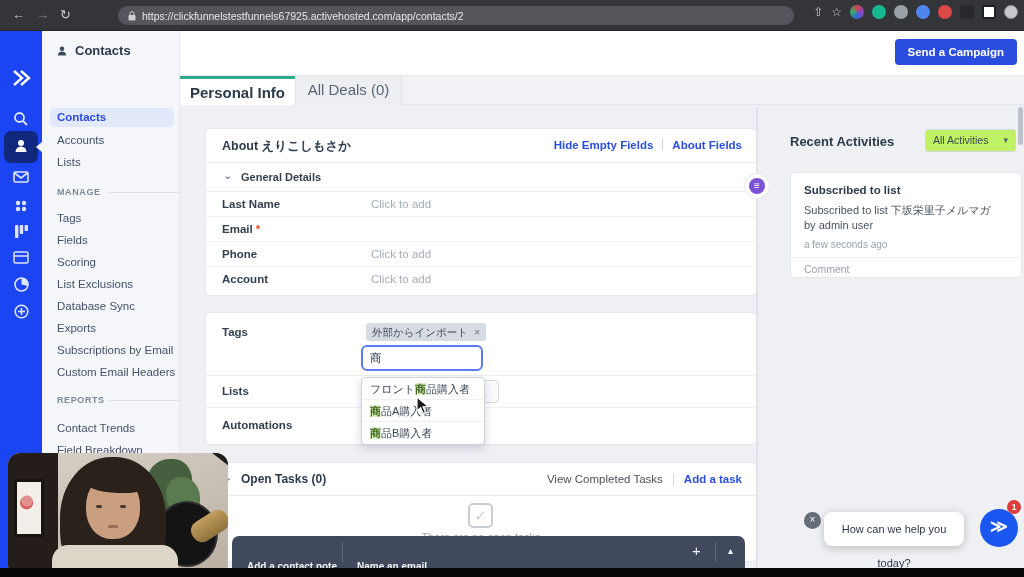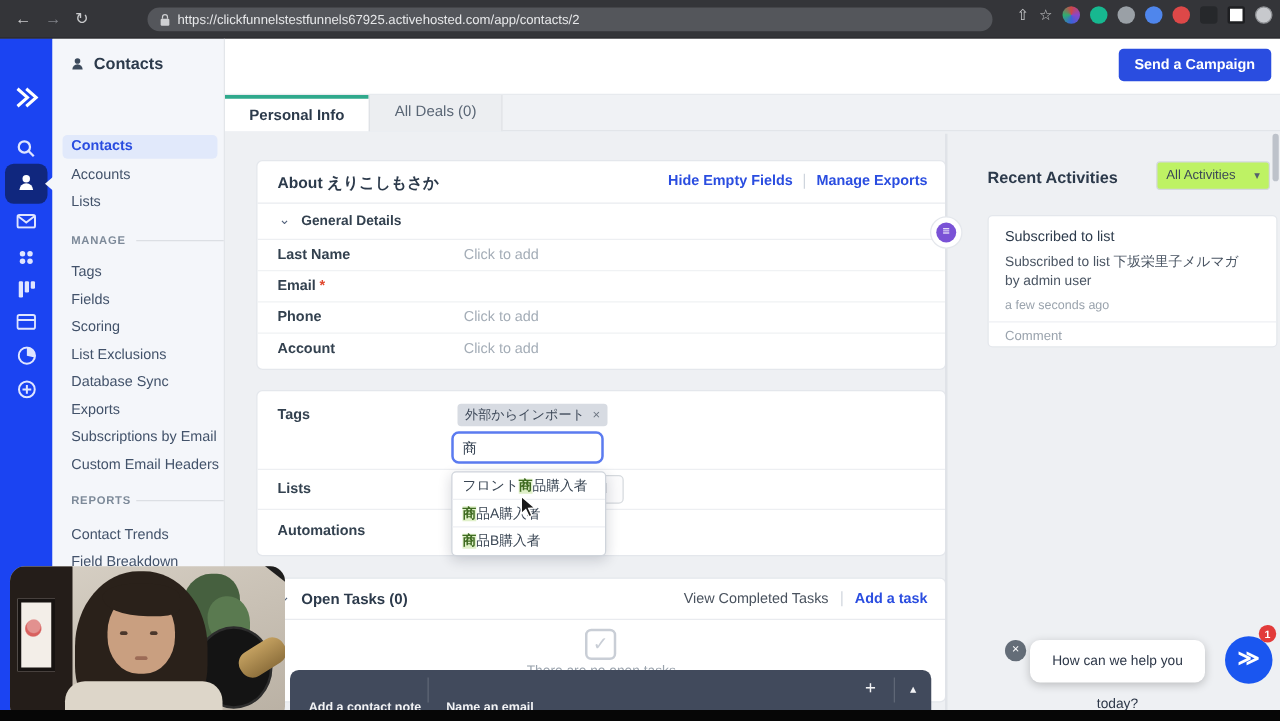--- a/index.html
+++ b/index.html
@@ -31,21 +31,21 @@
   .sb-sec { position:absolute; left:15px; font-size:9px; font-weight:bold; letter-spacing:.6px; color:#7d8a99; }
   .sb-sec:after { content:""; position:absolute; left:52px; top:5px; width:70px; height:1px; background:#dcdfe4; }
 
   
   .pagehead { position:absolute; left:180px; top:31px; width:844px; height:45px; background:#fff; border-bottom:1px solid #e7eaee; }
   .crumb { position:absolute; left:26px; top:14px; font-size:13px; color:#2e3a4a; }
   .crumb b { font-weight:bold; }
   .crumb .sep { color:#939dab; padding:0 5px; }
   .btn-primary { position:absolute; right:7px; top:8px; height:26px; padding:0 13px; background:#2a4de0; color:#fff; font-size:11.5px; font-weight:bold; border:none; border-radius:4px; line-height:26px; cursor:pointer; }
   .tabbar { position:absolute; left:180px; top:76px; width:844px; height:29px; background:#f0f2f5; border-bottom:1px solid #e2e5e9; }
-  .tab { position:absolute; top:0; height:29px; line-height:27px; text-align:center; font-size:12px; cursor:pointer; }
+  .tab { position:absolute; top:0; height:29px; line-height:27px; text-align:center; font-size:15px; cursor:pointer; }
   .tab.active { left:0; width:115px; background:#fff; border-top:3px solid #2fa98c; font-weight:bold; color:#2c3a4b; }
   .tab.idle { left:115px; width:107px; background:#eceef1; border-right:1px solid #dfe2e6; border-left:1px solid #dfe2e6; color:#5a6675; }
 
   
   .card { position:absolute; background:#fff; border:1px solid #e4e7ec; border-radius:5px; }
   .card-h { position:relative; height:34px; border-bottom:1px solid #e9ebef; }
   .card-title { position:absolute; left:16px; top:9px; font-size:12.5px; font-weight:bold; color:#2c3a4b; }
   .links { position:absolute; right:14px; top:10px; font-size:11.5px; font-weight:bold; color:#2a4de0; display:flex; gap:9px; }
   .links .vdiv { width:1px; background:#cfd5dd; }
   .grp-row { position:relative; height:29px; border-bottom:1px solid #edeff2; }
@@ -85,21 +85,21 @@
   .nb-collapse { position:absolute; left:496px; top:9px; font-size:10px; cursor:pointer; }
 
   
   .timeline { position:absolute; left:756px; top:107px; width:2px; height:461px; background:#e0e3e8; }
   .tl-node { position:absolute; left:744px; top:173px; width:26px; height:26px; background:#fff; border:1px solid #e4e7ec; border-radius:50%; z-index:2; }
   .tl-node .inner { position:absolute; left:4px; top:4px; width:16px; height:16px; background:#7a52d6; border-radius:50%; color:#fff; font-size:10px; text-align:center; line-height:16px; }
   .ra-title { position:absolute; left:790px; top:134px; font-size:13px; font-weight:bold; color:#2c3a4b; }
   .ra-filter { position:absolute; left:925px; top:129px; width:91px; height:23px; background:#bef264; border:1px solid #d3d8de; border-radius:3px; font-size:10.5px; color:#3c4856; line-height:21px; padding:0 7px; cursor:pointer; }
   .ra-filter .caret { float:right; color:#55606d; font-size:9px; }
   .act-card { position:absolute; left:790px; top:172px; width:232px; height:106px; background:#fff; border:1px solid #e4e7ec; border-radius:4px; }
-  .act-title { position:absolute; left:13px; top:11px; font-size:11.5px; font-weight:normal; color:#2c3a4b; }
+  .act-title { position:absolute; left:13px; top:11px; font-size:11.5px; font-weight:bold; color:#2c3a4b; }
   .act-body { position:absolute; left:13px; top:30px; width:200px; font-size:11px; color:#4a5563; line-height:15px; }
   .act-time { position:absolute; left:13px; top:66px; font-size:10px; color:#9aa3ad; }
   .act-div { position:absolute; left:0; top:84px; width:100%; height:1px; background:#eef0f3; }
   .act-comment { position:absolute; left:13px; top:90px; font-size:10.5px; color:#9aa3ad; cursor:text; }
 
   .scroll-thumb { position:absolute; left:1018px; top:107px; width:5px; height:38px; background:#bdc2ca; border-radius:3px; z-index:4; }
 
   
   .chat-close { position:absolute; left:804px; top:512px; width:17px; height:17px; background:#646d78; border-radius:50%; color:#fff; font-size:10px; text-align:center; line-height:16px; z-index:12; cursor:pointer; }
   .chat-bubble { position:absolute; left:824px; top:512px; width:140px; height:34px; background:#fff; border-radius:8px; box-shadow:0 2px 8px rgba(0,0,0,.22); font-size:11px; color:#2d3748; text-align:center; line-height:34px; z-index:12; }
@@ -254,21 +254,21 @@
     <div class="tab active">Personal Info</div>
     <div class="tab idle">All Deals (0)</div>
   </div>
 
   <div class="card" style="left:205px;top:128px;width:552px;height:168px">
     <div class="card-h">
       <span class="card-title">About えりこしもさか</span>
       <span class="links">
         <span>Hide Empty Fields</span>
         <span class="vdiv"></span>
-        <span>Manage Exports</span>
+        <span>About Fields</span>
       </span>
     </div>
     <div class="grp-row">
       <span class="chev">⌄</span>
       <span class="gt">General Details</span>
     </div>
     <div class="frow">
       <span class="flabel">Last Name</span>
       <span class="fval ph">Click to add</span>
     </div>

